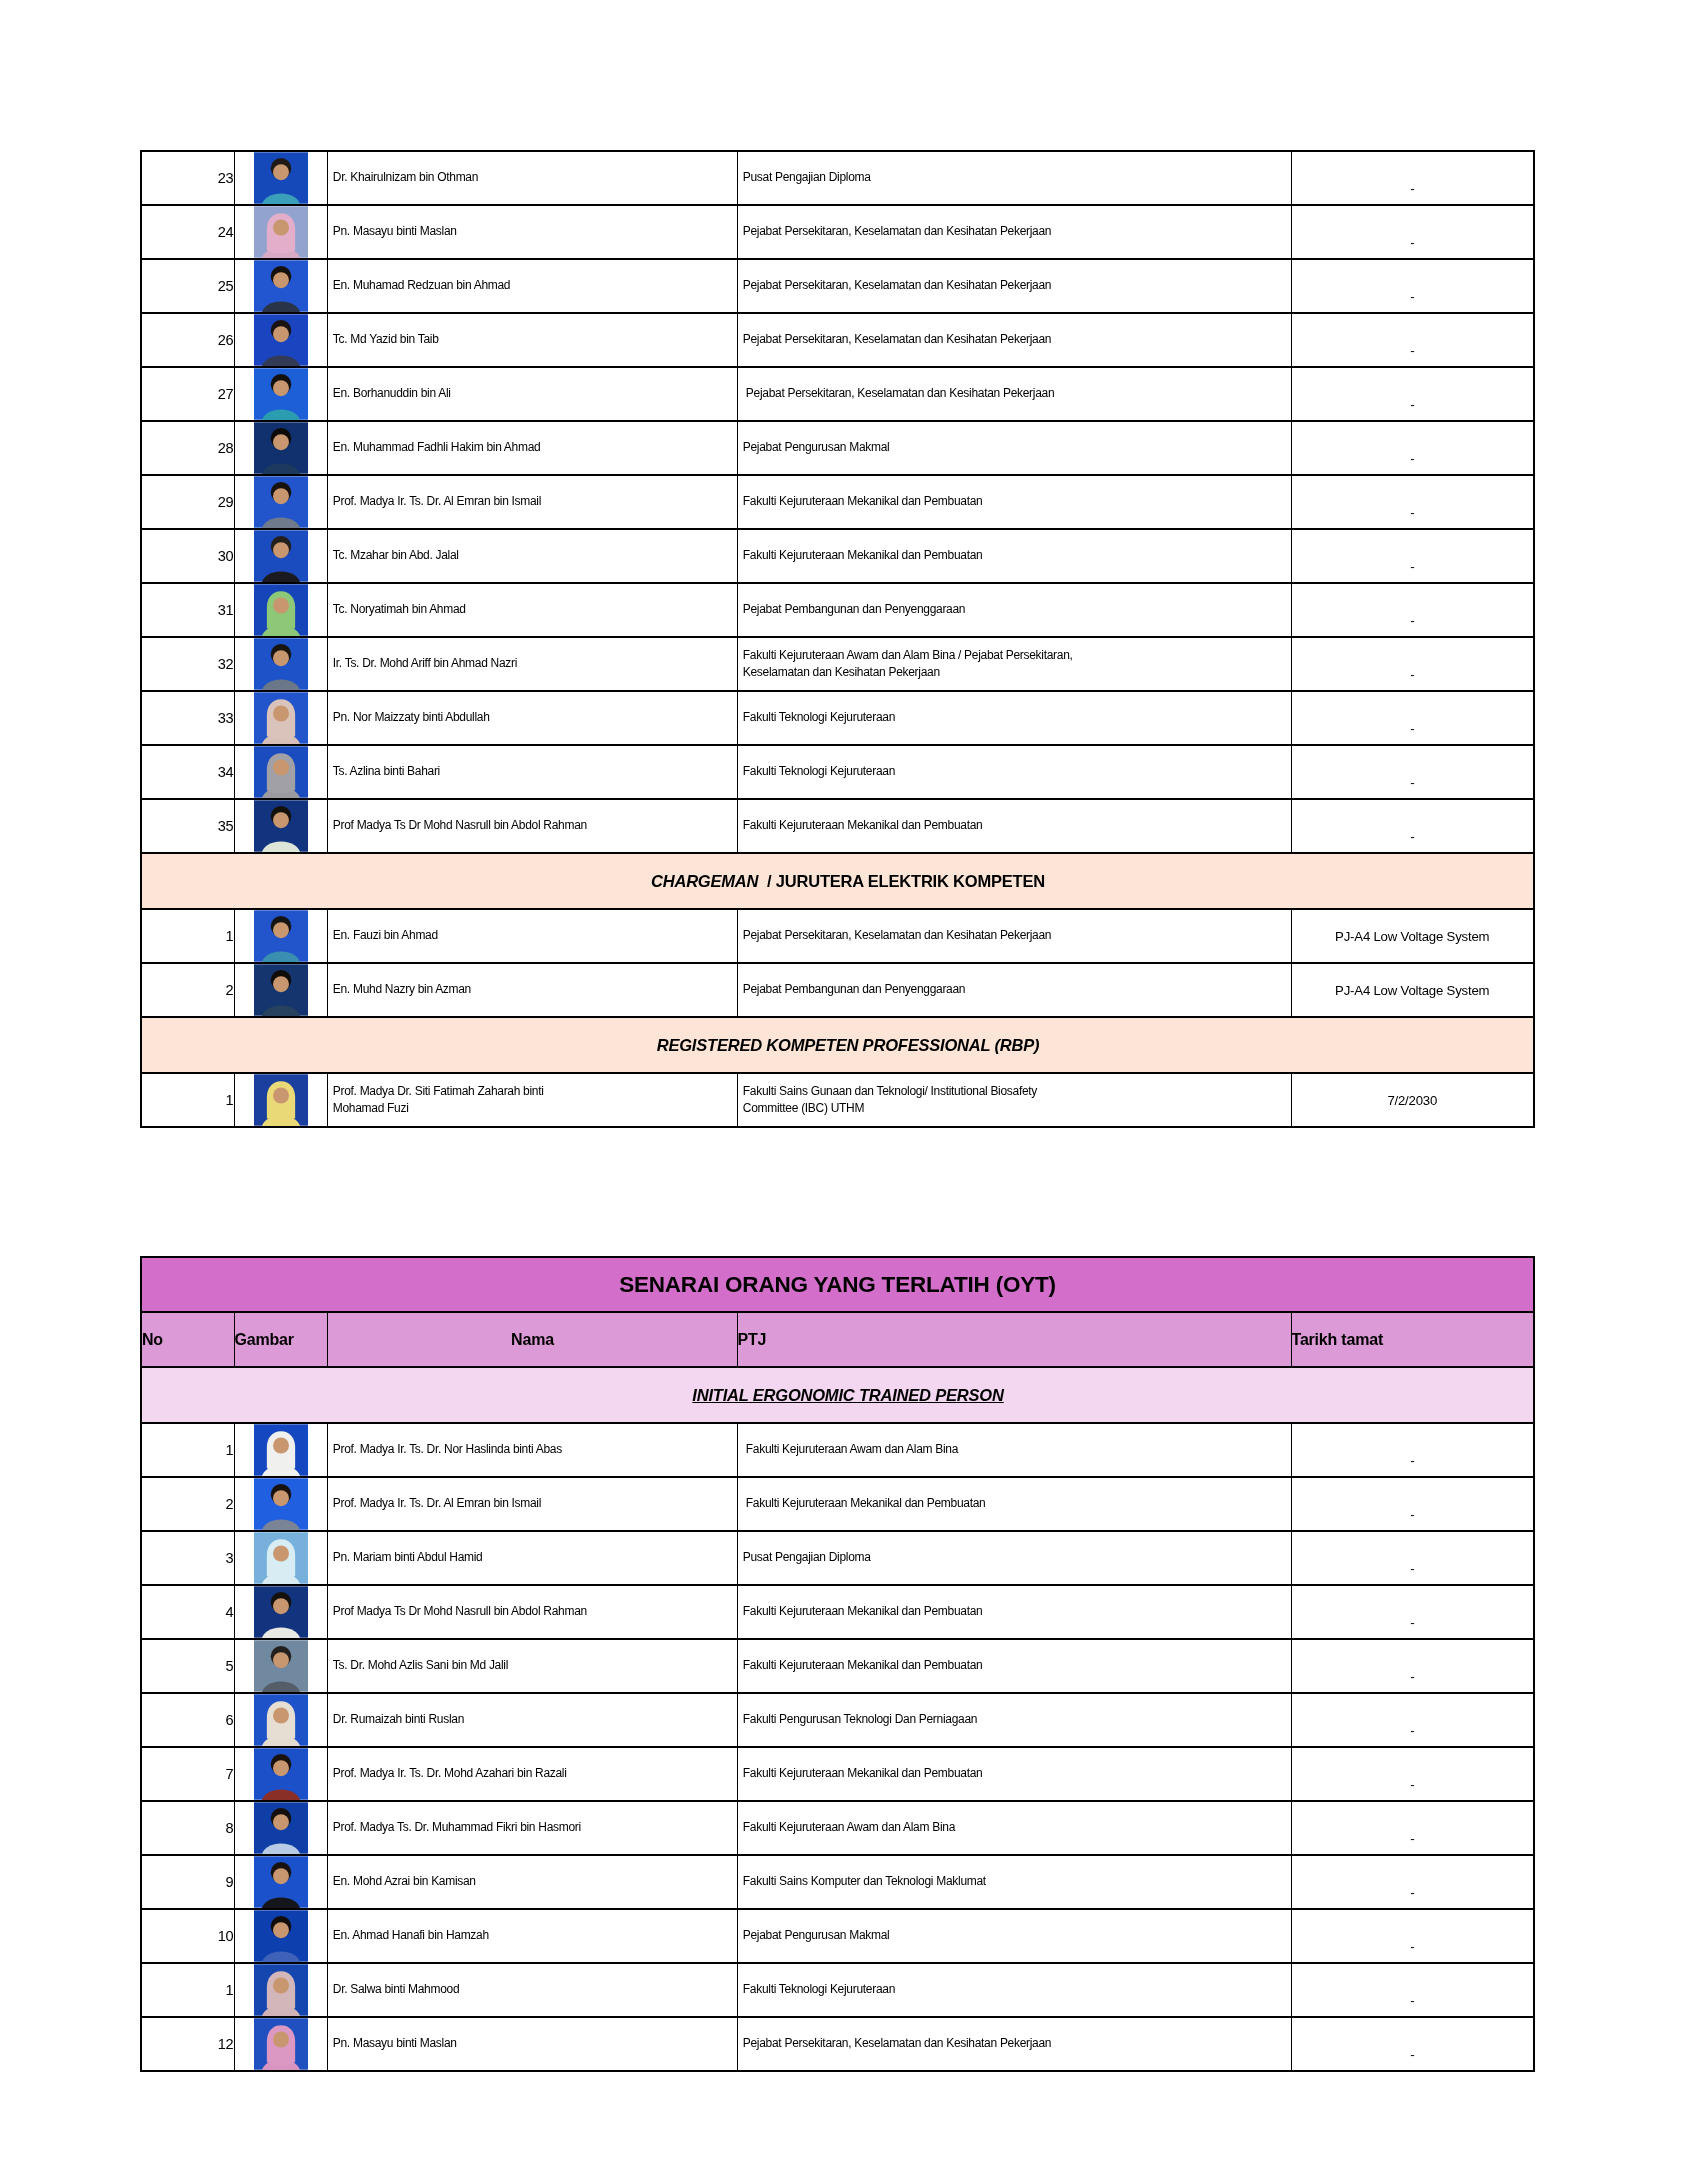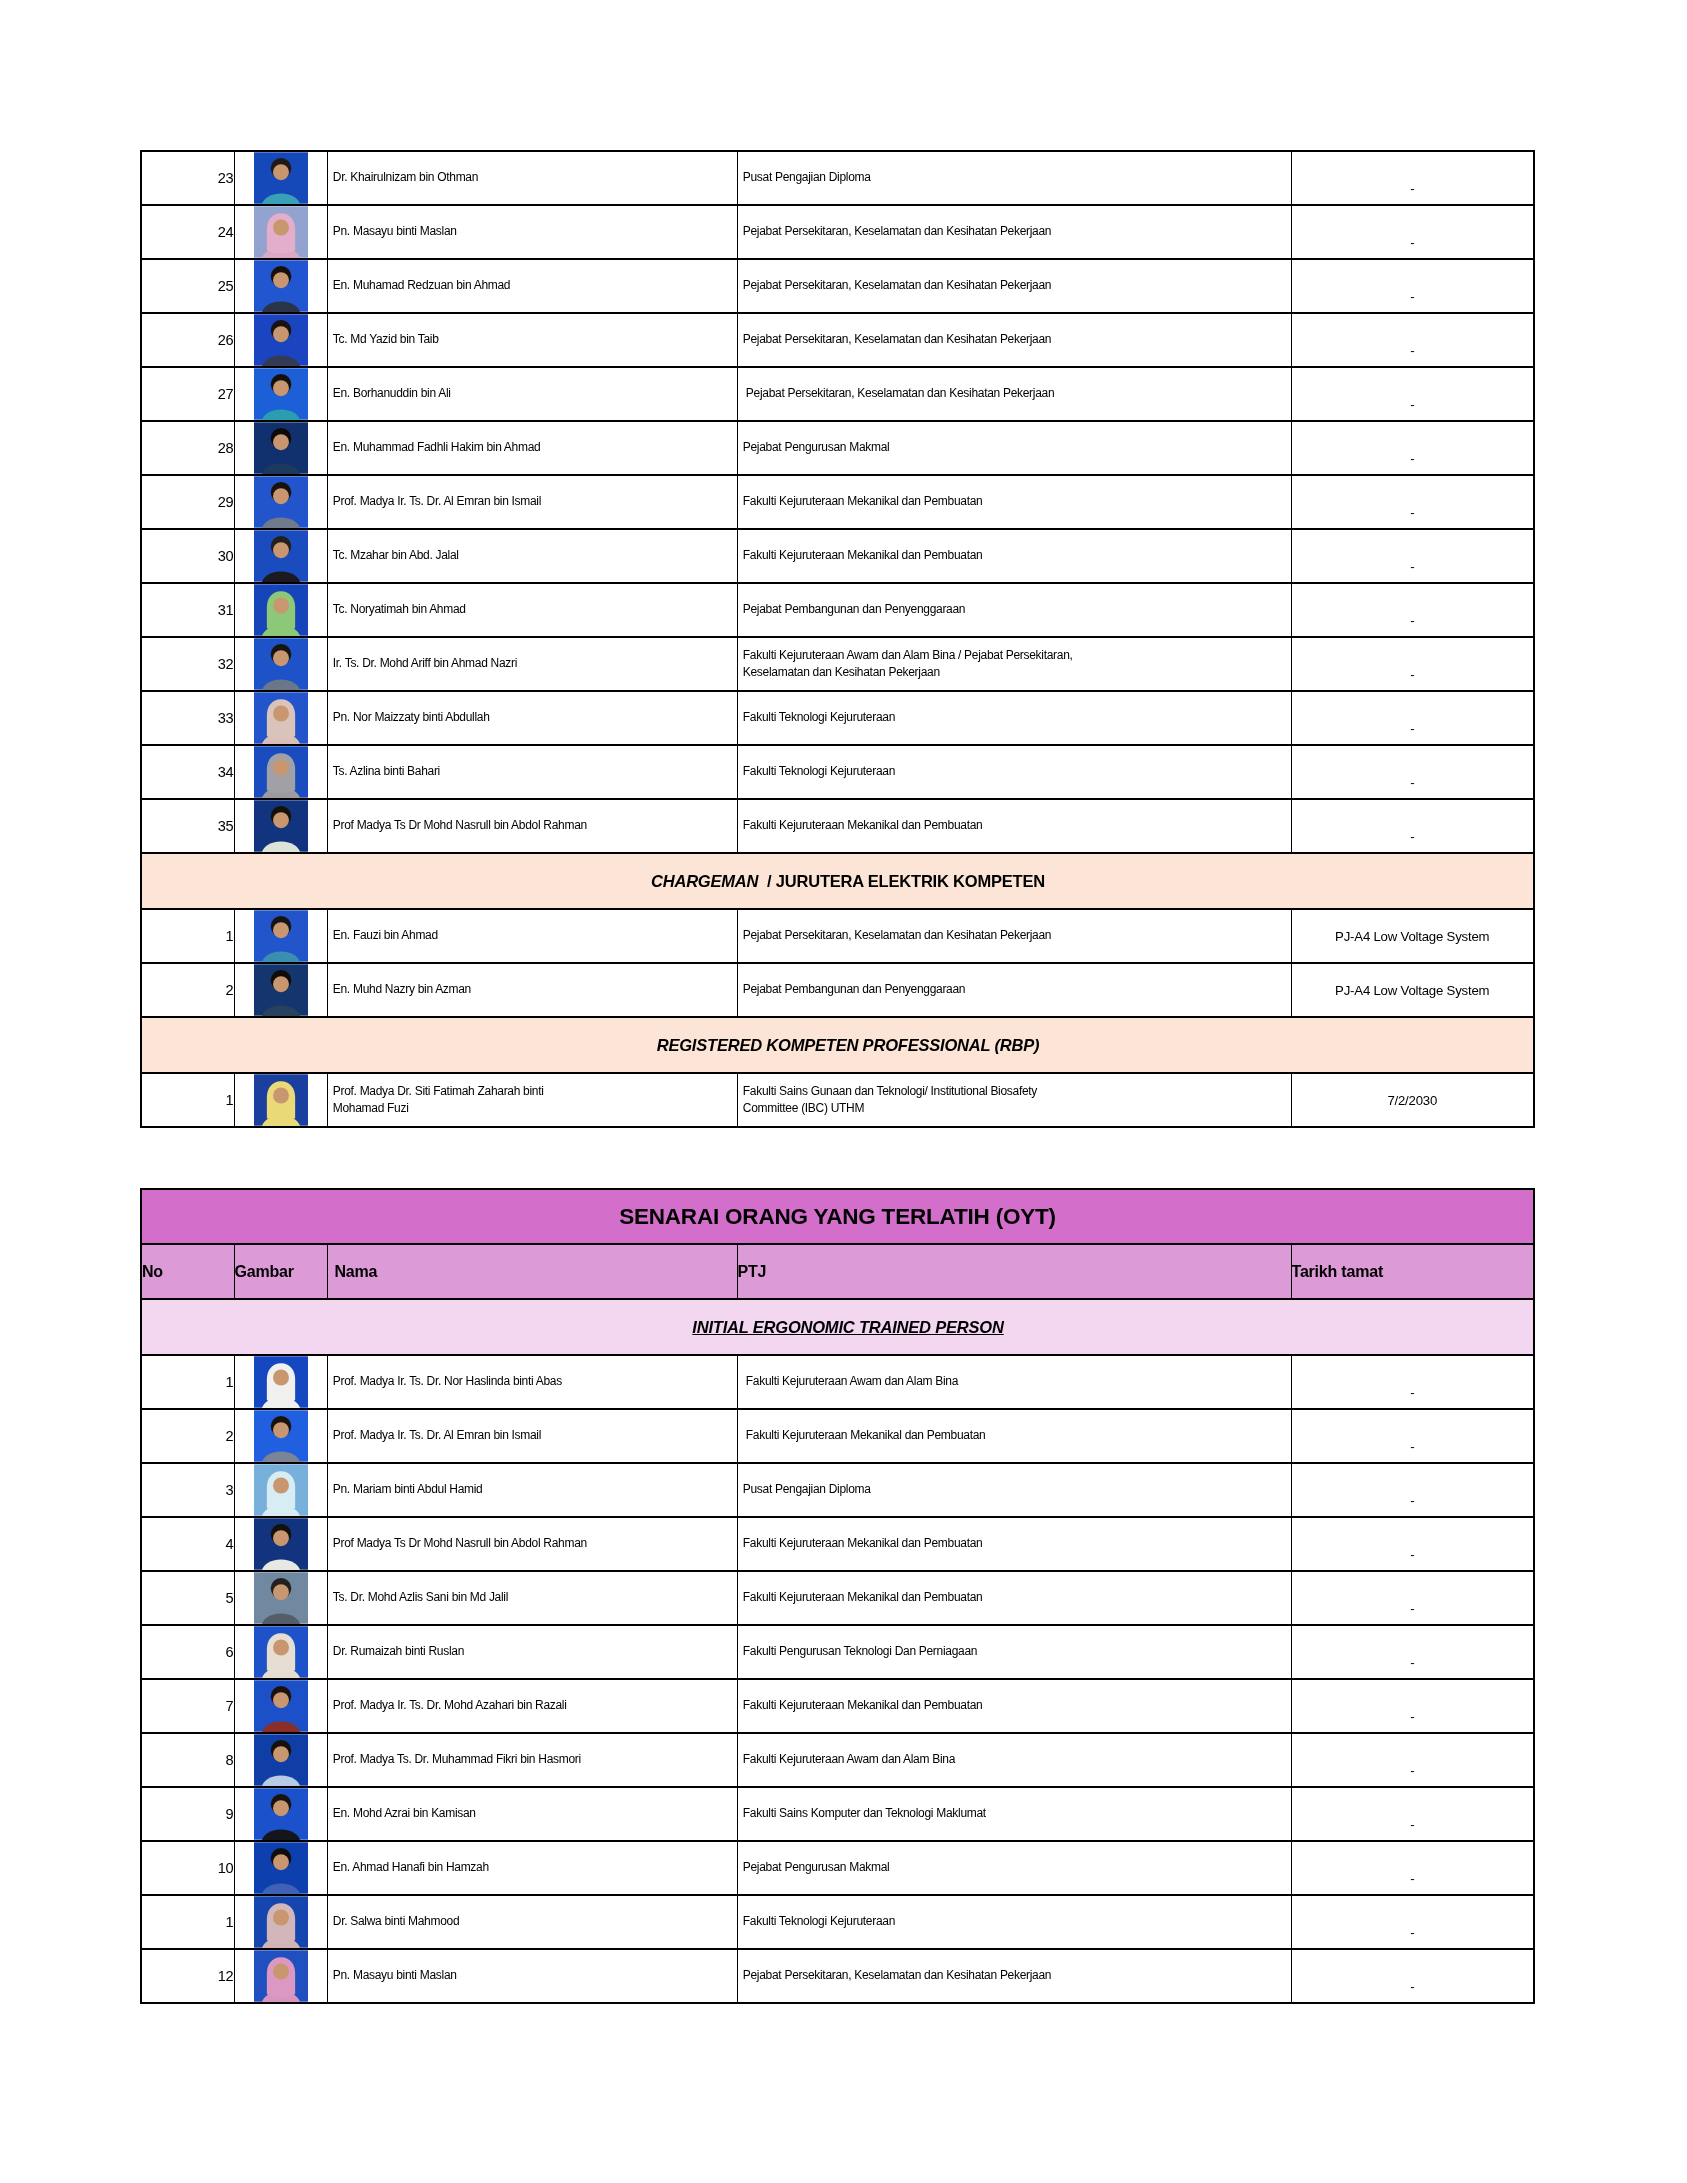--- a/index.html
+++ b/index.html
@@ -5,42 +5,42 @@
   html,body{margin:0;padding:0;}
   body{
     width:1687px;height:2183px;position:relative;background:#ffffff;
     font-family:"Liberation Sans",sans-serif;color:#000;
   }
   table{
     border-collapse:collapse;table-layout:fixed;position:absolute;left:140px;
     border:2px solid #000;width:1394px;
   }
   #t1{top:150px;}
-  #t2{top:1188px;}
+  #t2{top:1256px;}
   td{border:1.3px solid #000;border-top-width:2px;border-bottom-width:2px;padding:0;vertical-align:middle;}
   tr.data{height:54px;}
   td.no{text-align:right;font-size:14.6px;letter-spacing:-0.2px;}
   td.photo-cell{text-align:center;}
   td.photo-cell svg{display:block;margin:0 auto;}
   td.nama,td.ptj{
     font-size:12px;letter-spacing:-0.3px;line-height:1.45;
     padding:1.3px 5.3px 1.3px 5.3px;white-space:pre-wrap;overflow:hidden;
   }
   td.tarikh{text-align:center;font-size:13.2px;letter-spacing:-0.2px;}
   td.tarikh.dash{vertical-align:bottom;padding-bottom:8px;}
   tr.section td{
     font-weight:bold;font-size:16.5px;letter-spacing:-0.2px;
     padding-left:21px;height:54px;white-space:pre-wrap;text-align:center;
   }
   #t1 tr.section td{background:#fce4d6;}
   #t2 tr.section td{background:#f3d6f0;text-decoration:underline;}
   .sec-em{font-style:italic;}
   tr.title td{background:#d36fcb;font-weight:bold;font-size:22.5px;text-align:center;height:53px;letter-spacing:-0.2px;}
   tr.head td{background:#dc9bd6;font-weight:bold;font-size:16px;text-align:left;height:53px;letter-spacing:-0.2px;}
-  tr.head td.nama-h{text-align:left;padding-left:7px;}
+  tr.head td.nama-h{text-align:center;padding-left:1px;}
 </style>
 </head>
 <body>
 
 <table id="t1">
   <colgroup>
     <col style="width:93px">
       <col style="width:93px">
       <col style="width:410px">
       <col style="width:554px">

